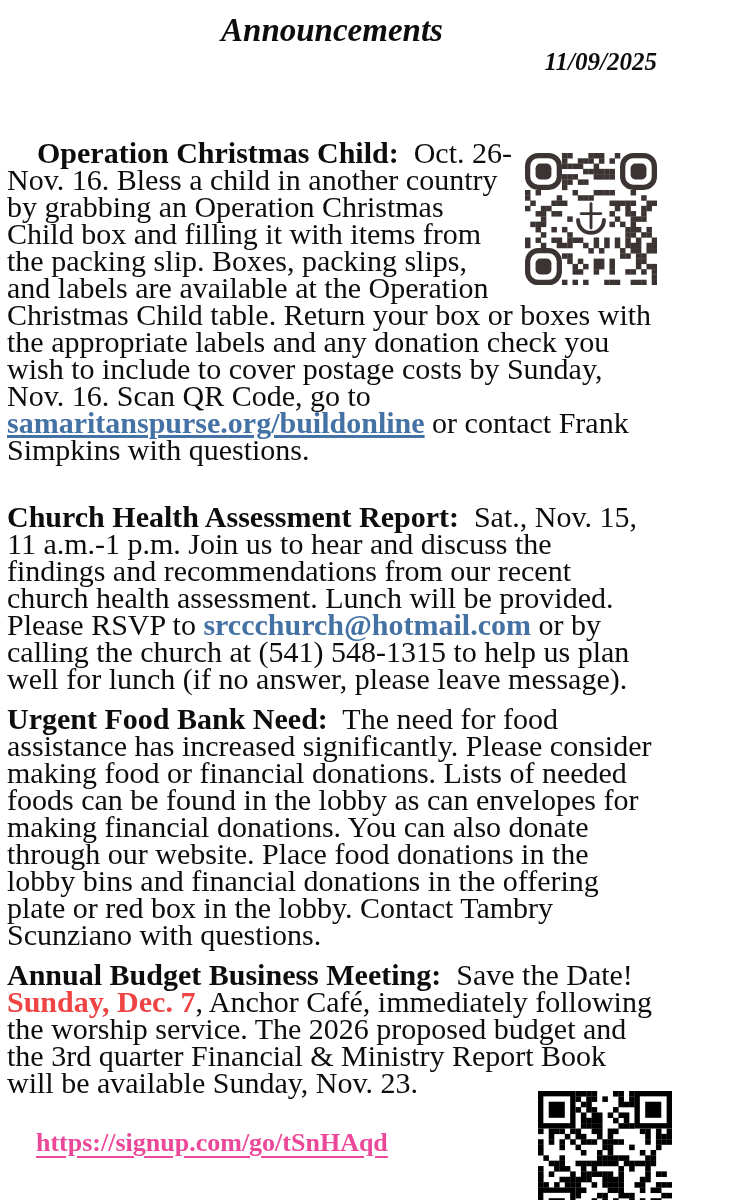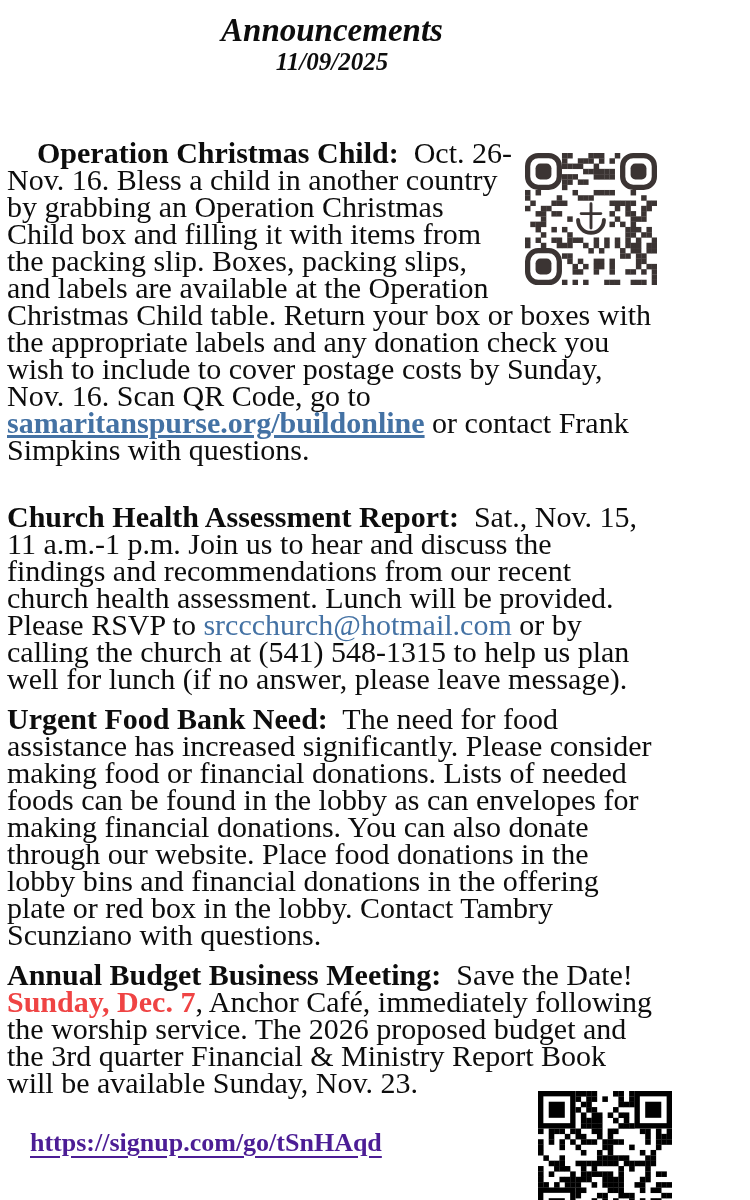--- a/index.html
+++ b/index.html
@@ -18,21 +18,21 @@
   }
   .page-title {
     text-align: center;
     font-size: 33px;
     line-height: 1.1;
     font-weight: bold;
     font-style: italic;
     margin: 2px 0 0 0;
   }
   .page-date {
-    text-align: center;
+    text-align: right;
     font-size: 25px;
     line-height: 1.1;
     font-weight: bold;
     font-style: italic;
     margin: 0 0 36px 0;
   }
   p.announcement {
     font-size: 30px;
     line-height: 27px;
     margin: 0 0 13px 0;
@@ -40,46 +40,46 @@
   }
   p.announcement b { font-weight: bold; }
   a.inline-link {
     color: #4472a4;
     font-weight: bold;
     text-decoration: underline;
     cursor: pointer;
   }
   a.email-link {
     color: #4472a4;
-    font-weight: normal;
+    font-weight: bold;
     text-decoration: none;
     cursor: pointer;
   }
   .red-emphasis {
     color: #ef4444;
     font-weight: bold;
   }
   .qr-float {
     float: right;
     width: 132px;
     height: 132px;
     margin: 14px 0 6px 10px;
   }
   .footer-area {
     position: relative;
     height: 215px;
     margin-top: -6px;
   }
   .footer-link {
     position: absolute;
-    left: 23px;
+    left: 29px;
     top: 25px;
     font-size: 26px;
     font-weight: bold;
-    color: #4c1d95;
+    color: #ec4899;
     text-decoration: underline;
     text-decoration-thickness: 2px;
     text-underline-offset: 5px;
     cursor: pointer;
   }
   .qr-bottom {
     position: absolute;
     left: 531px;
     top: -12px;
     width: 134px;

